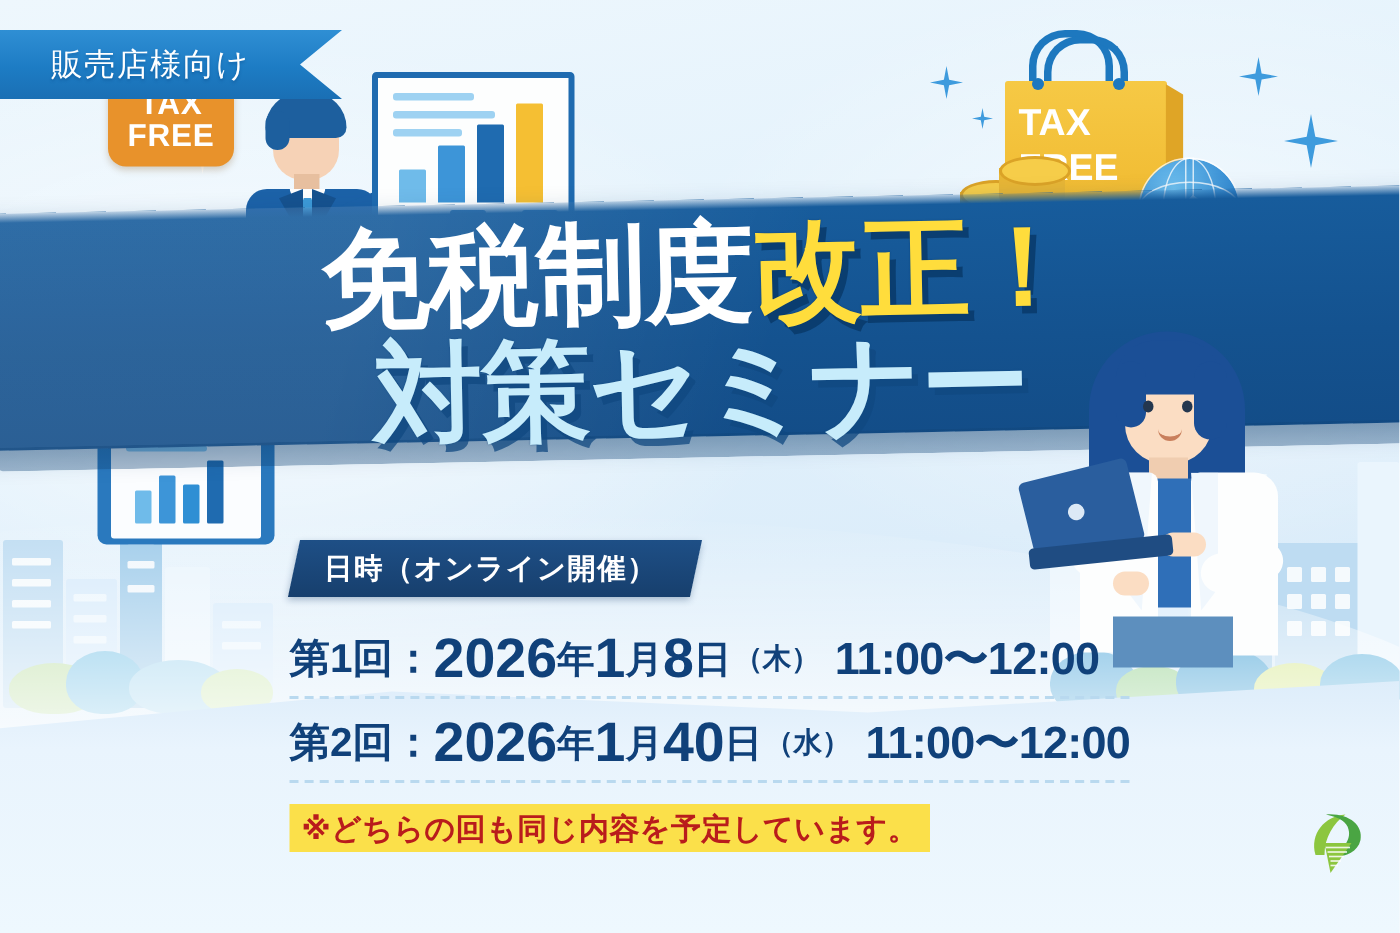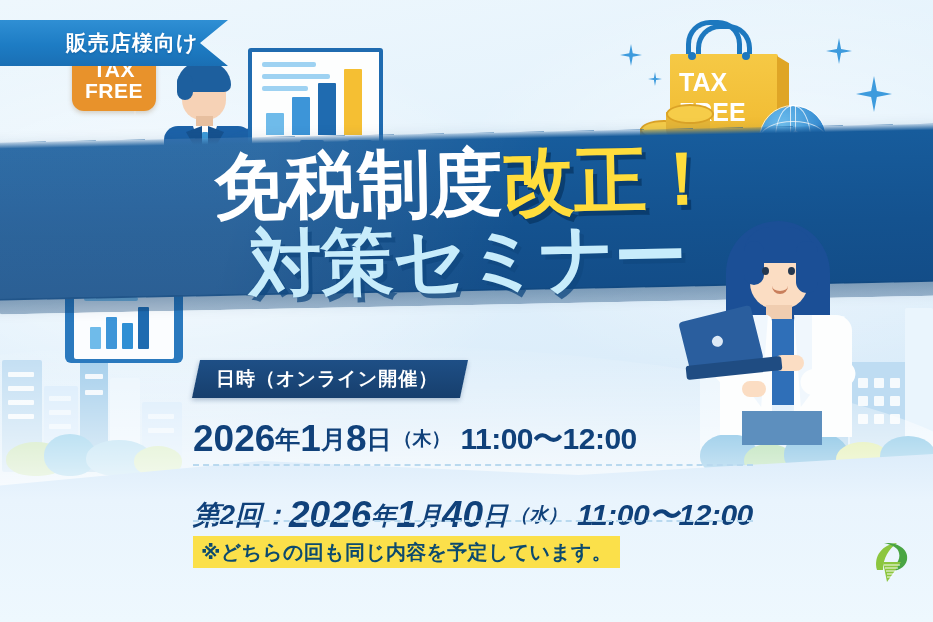--- a/index.html
+++ b/index.html
@@ -46,22 +46,22 @@
 
   
   #ribbon{
     position:absolute;left:0;top:20px;height:46px;width:228px;
     background:linear-gradient(180deg,#2f8fd4 0%,#1d7cc4 55%,#1a6fb4 100%);
     clip-path:polygon(0 0,228px 0,200px 50%,228px 100%,0 100%);
     display:flex;align-items:center;
     box-shadow:0 2px 4px rgba(10,60,110,.22);
   }
   #ribbon .rtxt{
-    color:#fff;font-weight:bold;font-size:21px;letter-spacing:1px;
-    padding-left:50px;text-shadow:0 1px 2px rgba(0,60,120,.35);margin-left:16px;
+    color:#fff;font-weight:normal;font-size:21px;letter-spacing:1px;
+    padding-left:34px;text-shadow:0 1px 2px rgba(0,60,120,.35);
   }
 
   
   #band{
     position:absolute;left:-30px;top:133px;width:1000px;height:158px;
     background:linear-gradient(180deg,#1c5f9e 0%,#15539440 0%,#175c9c 4%,#14528f 60%,#134d88 100%);
     transform:rotate(-1.15deg);
     box-shadow:0 6px 16px rgba(12,55,100,.25);
   }
   #band:after{
@@ -98,37 +98,37 @@
     box-shadow:0 2px 5px rgba(10,50,95,.3);
   }
   #datebadge span{transform:skewX(12deg);color:#fff;font-weight:bold;font-size:19px;letter-spacing:1px;}
 
   .drow{
     position:absolute;left:193px;width:560px;height:46px;
     display:flex;align-items:center;color:#10417a;font-weight:bold;
     white-space:nowrap;
   }
   .drow.r1{top:416px;}
-  .drow.r2{top:492px;font-style:italic;}
+  .drow.r2{top:472px;}
   .dsep{position:absolute;left:193px;width:560px;border-top:2px dashed #b9d9ef;}
   .dsep.s1{top:464px;}
   .dsep.s2{top:520px;}
 
   .d-lbl{font-size:27px;}
   .d-num{font-size:37px;}
   .d-unit{font-size:25px;}
   .d-dow{font-size:19px;margin:0 2px;}
   .d-time{font-size:30px;margin-left:8px;letter-spacing:-.5px;}
 
   
   #note{
     position:absolute;left:193px;top:536px;height:32px;padding:0 8px;
     background:#fbe04a;display:flex;align-items:center;
   }
-  #note span{color:#0c4a6e;font-weight:bold;font-size:20px;letter-spacing:.3px;}
+  #note span{color:#b91c1c;font-weight:bold;font-size:20px;letter-spacing:.3px;}
 
   
   #logo{position:absolute;right:22px;top:540px;display:flex;align-items:center;gap:9px;}
   #logo .mark{width:40px;height:44px;position:relative;}
   #logo .ltxt{color:#1f9441;font-weight:bold;font-size:27px;letter-spacing:.5px;}
 
   
   #presenter{position:absolute;left:160px;top:34px;width:240px;height:150px;}
   #board{position:absolute;left:248px;top:48px;width:127px;height:92px;
     background:#fdfefe;border:4px solid #1f6bb0;border-radius:3px;}
@@ -406,20 +406,21 @@
     </div>
     <div class="wpart" style="left:-4px;top:146px;width:96px;height:14px;background:#1f4c82;border-radius:3px;
          transform:rotate(-6deg);"></div>
   </div>
 
   <div id="datebadge">
     <span>日時（オンライン開催）</span>
   </div>
 
   <div class="drow r1">
+    <span class="d-lbl">第1回：</span>
     <span class="d-num">2026</span>
     <span class="d-unit">年</span>
     <span class="d-num">1</span>
     <span class="d-unit">月</span>
     <span class="d-num">8</span>
     <span class="d-unit">日</span>
     <span class="d-dow">（木）</span>
     <span class="d-time">11:00〜12:00</span>
   </div>
   <div class="dsep s1"></div>

